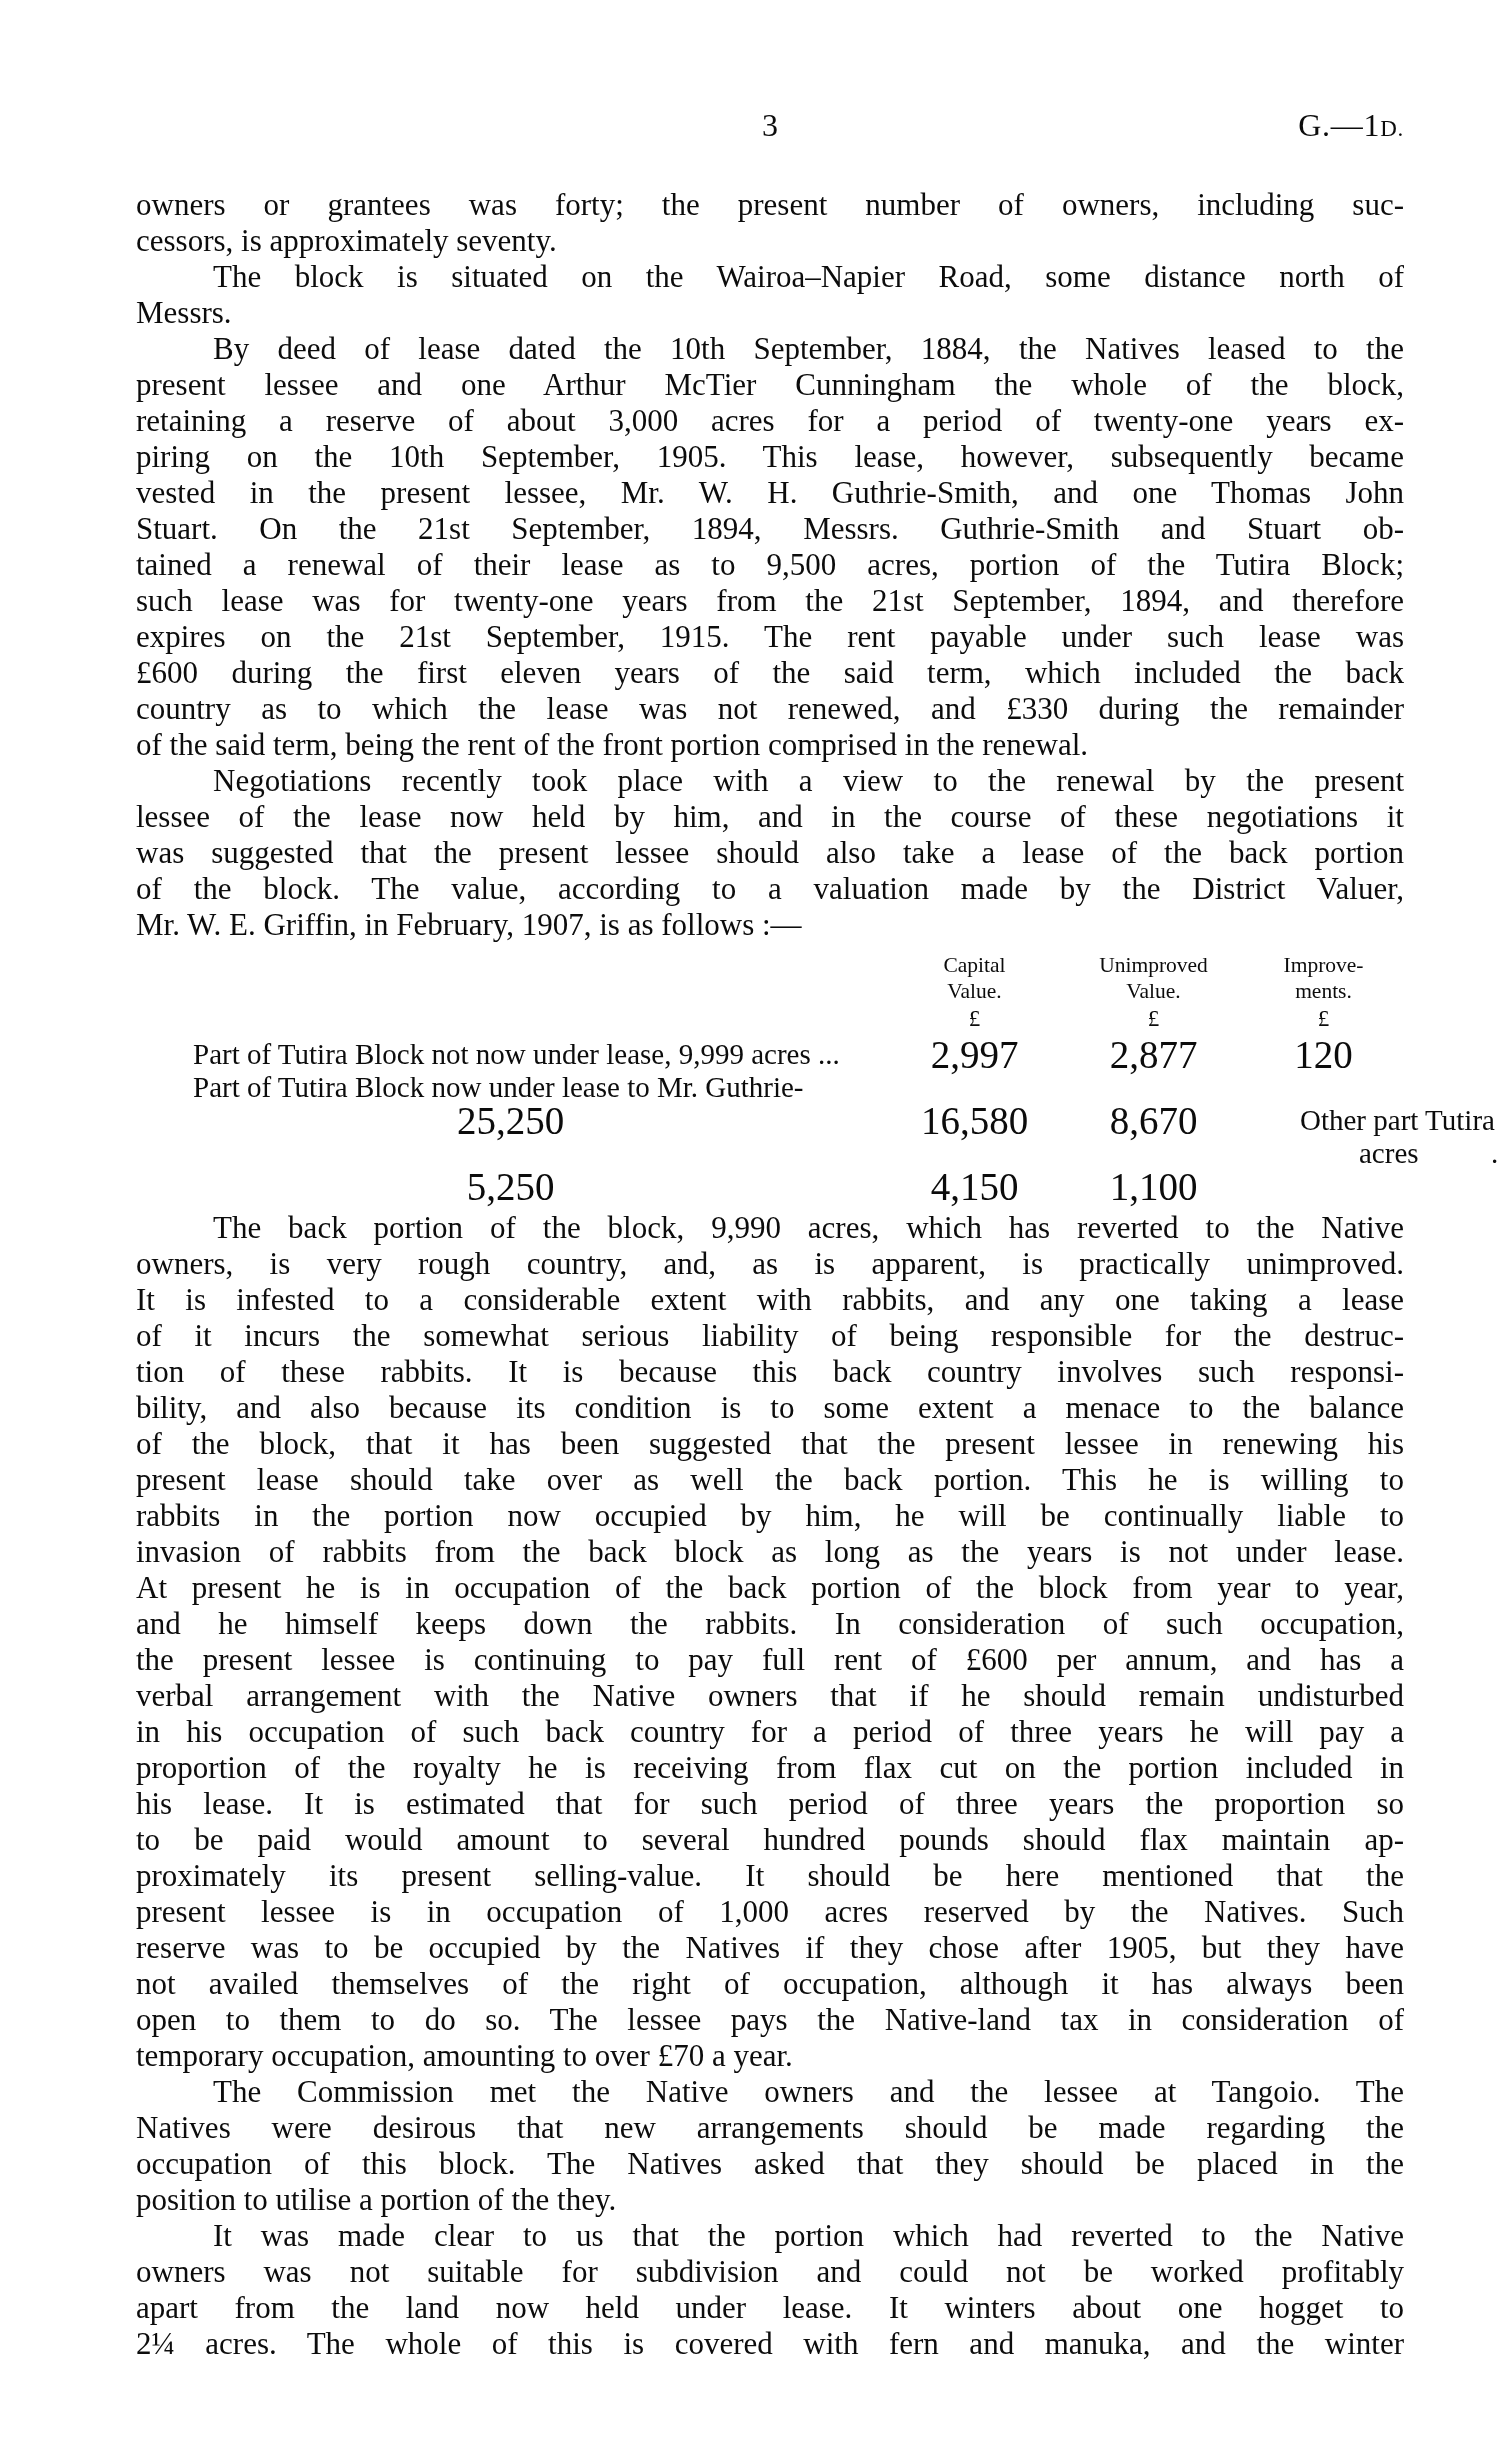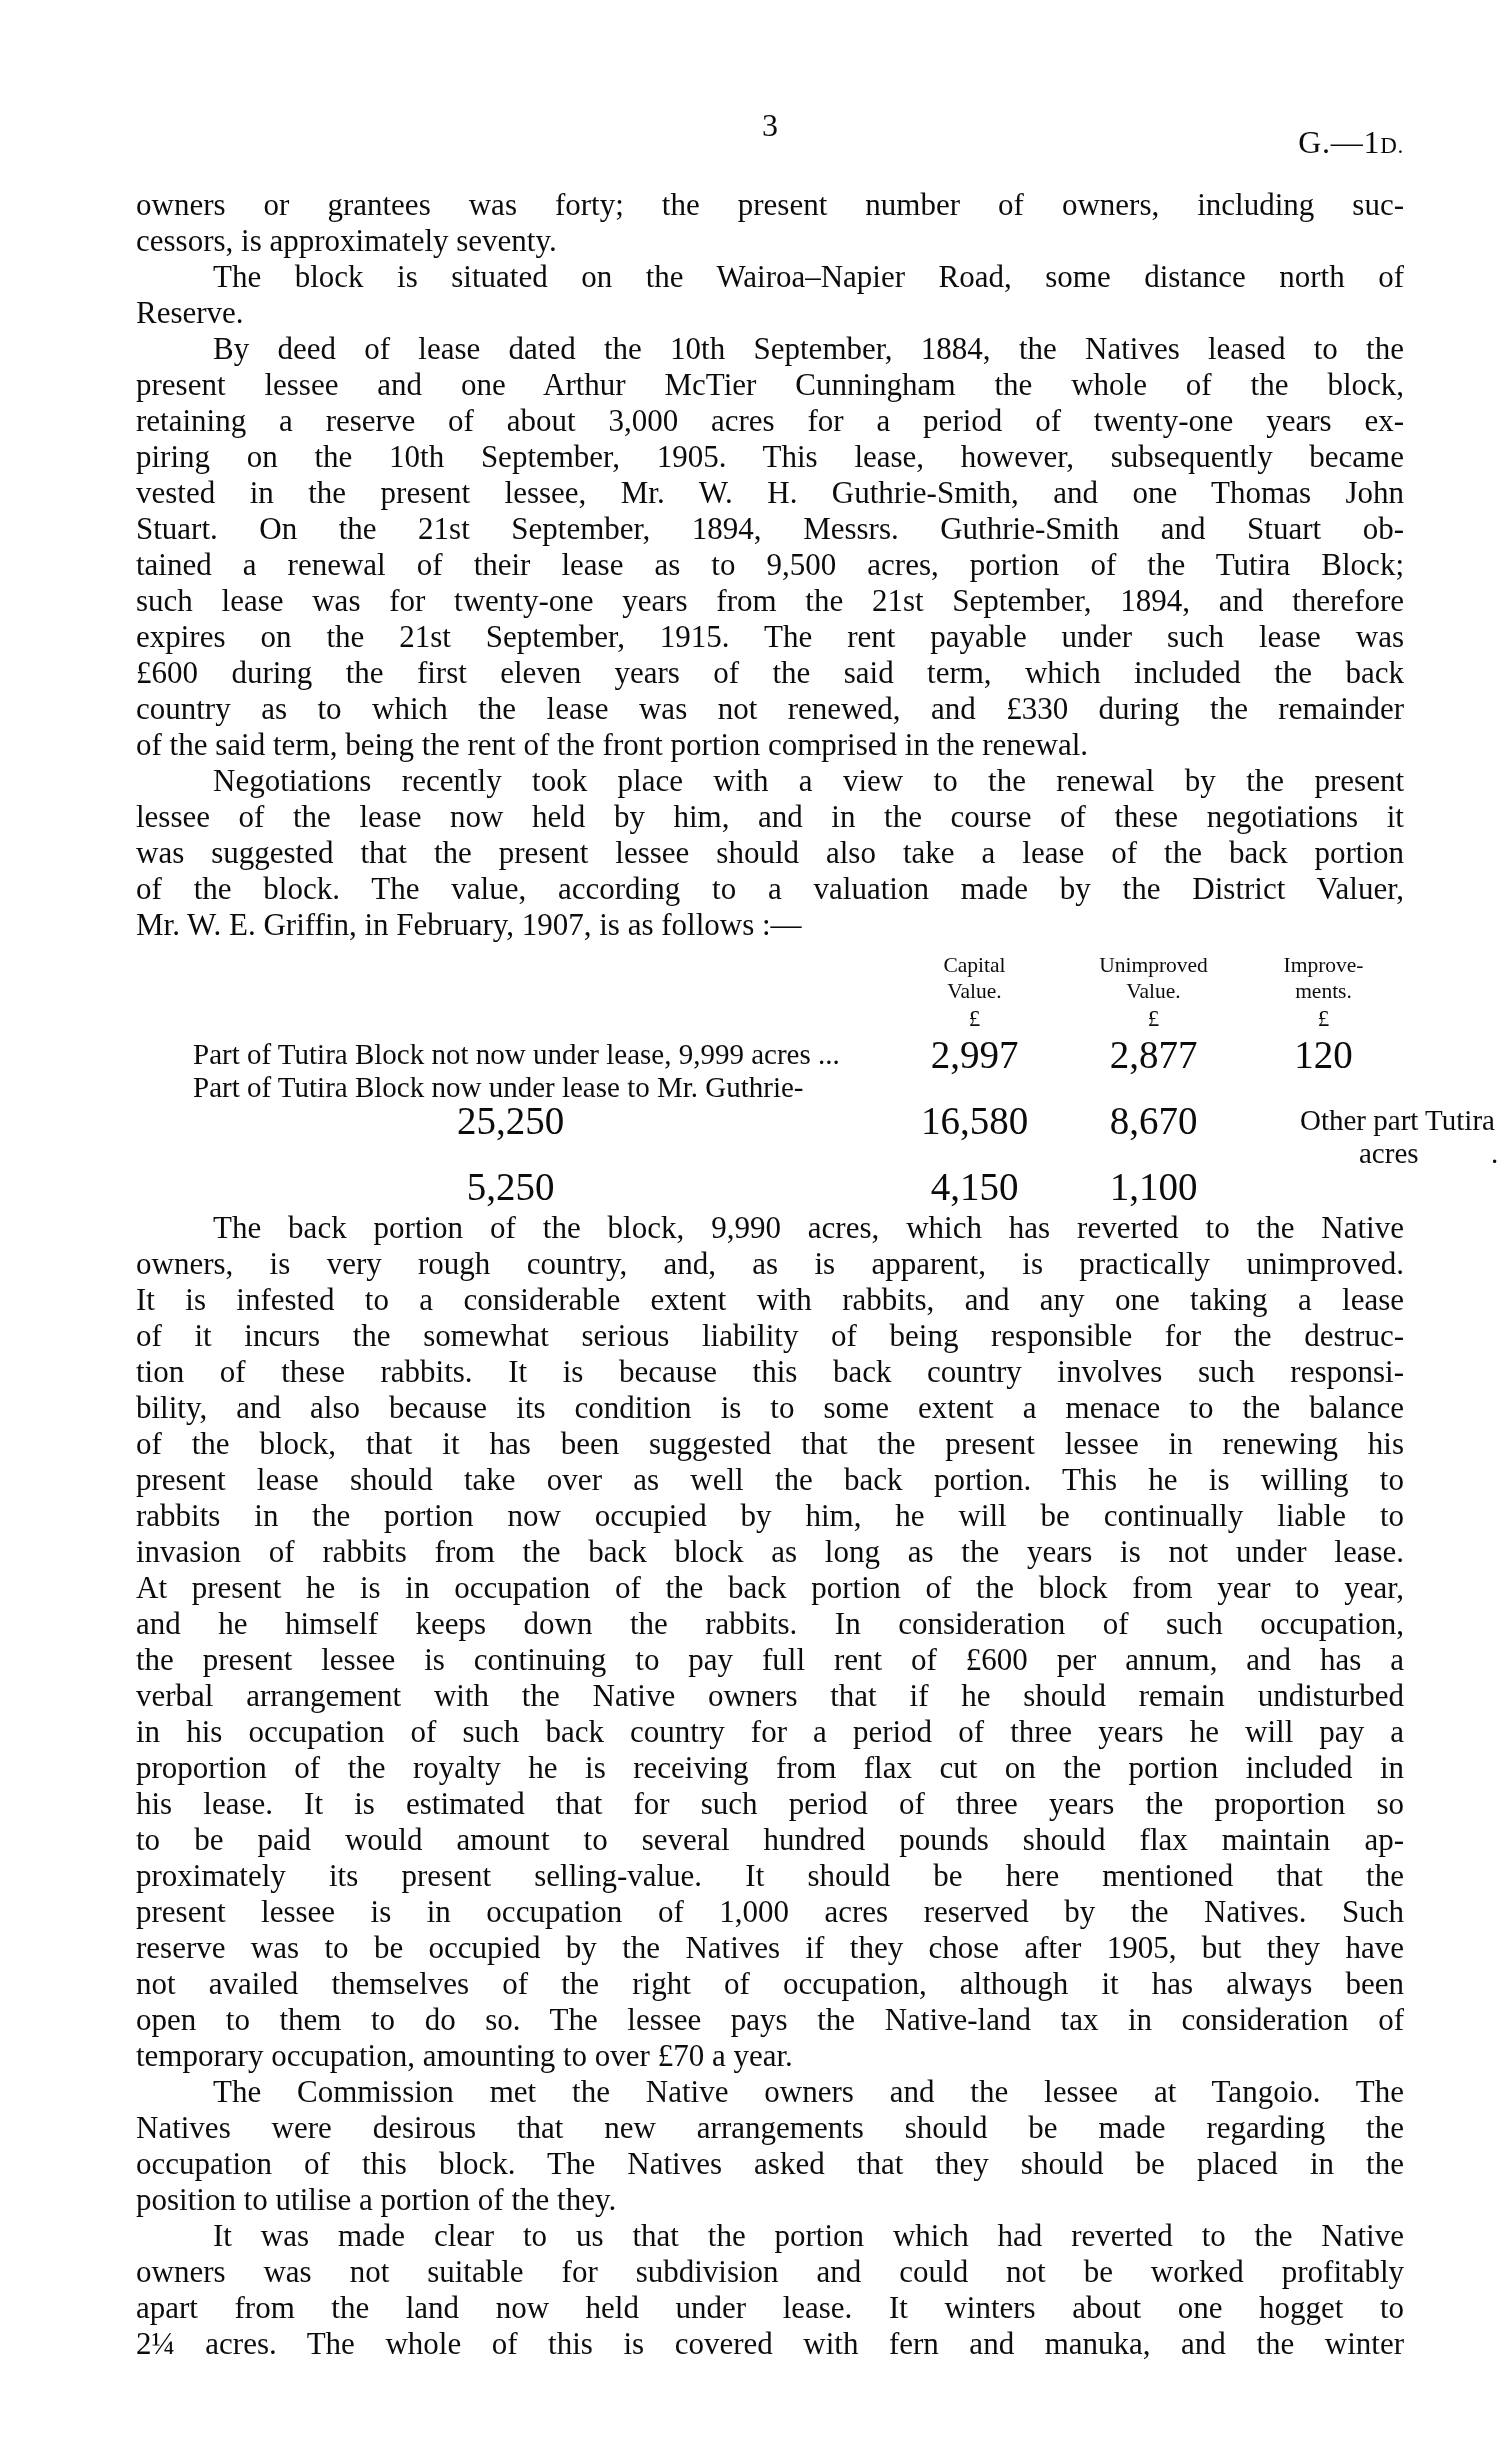--- a/index.html
+++ b/index.html
@@ -31,21 +31,21 @@
   }
   .pageno {
     position: absolute;
     left: 50%;
     transform: translateX(-50%);
     top: 0;
   }
   .papercode {
     position: absolute;
     right: 0;
-    top: 17px;
+    top: 0;
     letter-spacing: 0.7px;
   }
   .code-small { font-size: 0.72em; }
   
   .body-text {
     font-size: 31px;
     line-height: 36px;
     text-align: left;
   }
   .line {
@@ -105,21 +105,21 @@
       <span class="papercode"><span class="code-main">G.—1</span><span class="code-small">D.</span></span>
     </div>
 
     <div class="body-text">
         <div class="para">
           <div class="line j">owners or grantees was forty; the present number of owners, including suc-</div>
           <div class="line">cessors, is approximately seventy.</div>
         </div>
         <div class="para indent">
           <div class="line j">The block is situated on the Wairoa–Napier Road, some distance north of</div>
-          <div class="line">Reserve.</div>
+          <div class="line">Messrs.</div>
         </div>
         <div class="para indent">
           <div class="line j">By deed of lease dated the 10th September, 1884, the Natives leased to the</div>
           <div class="line j">present lessee and one Arthur McTier Cunningham the whole of the block,</div>
           <div class="line j">retaining a reserve of about 3,000 acres for a period of twenty-one years ex-</div>
           <div class="line j">piring on the 10th September, 1905.  This lease, however, subsequently became</div>
           <div class="line j">vested in the present lessee, Mr. W. H. Guthrie-Smith, and one Thomas John</div>
           <div class="line j">Stuart.  On the 21st September, 1894, Messrs. Guthrie-Smith and Stuart ob-</div>
           <div class="line j">tained a renewal of their lease as to 9,500 acres, portion of the Tutira Block;</div>
           <div class="line j">such lease was for twenty-one years from the 21st September, 1894, and therefore</div>

